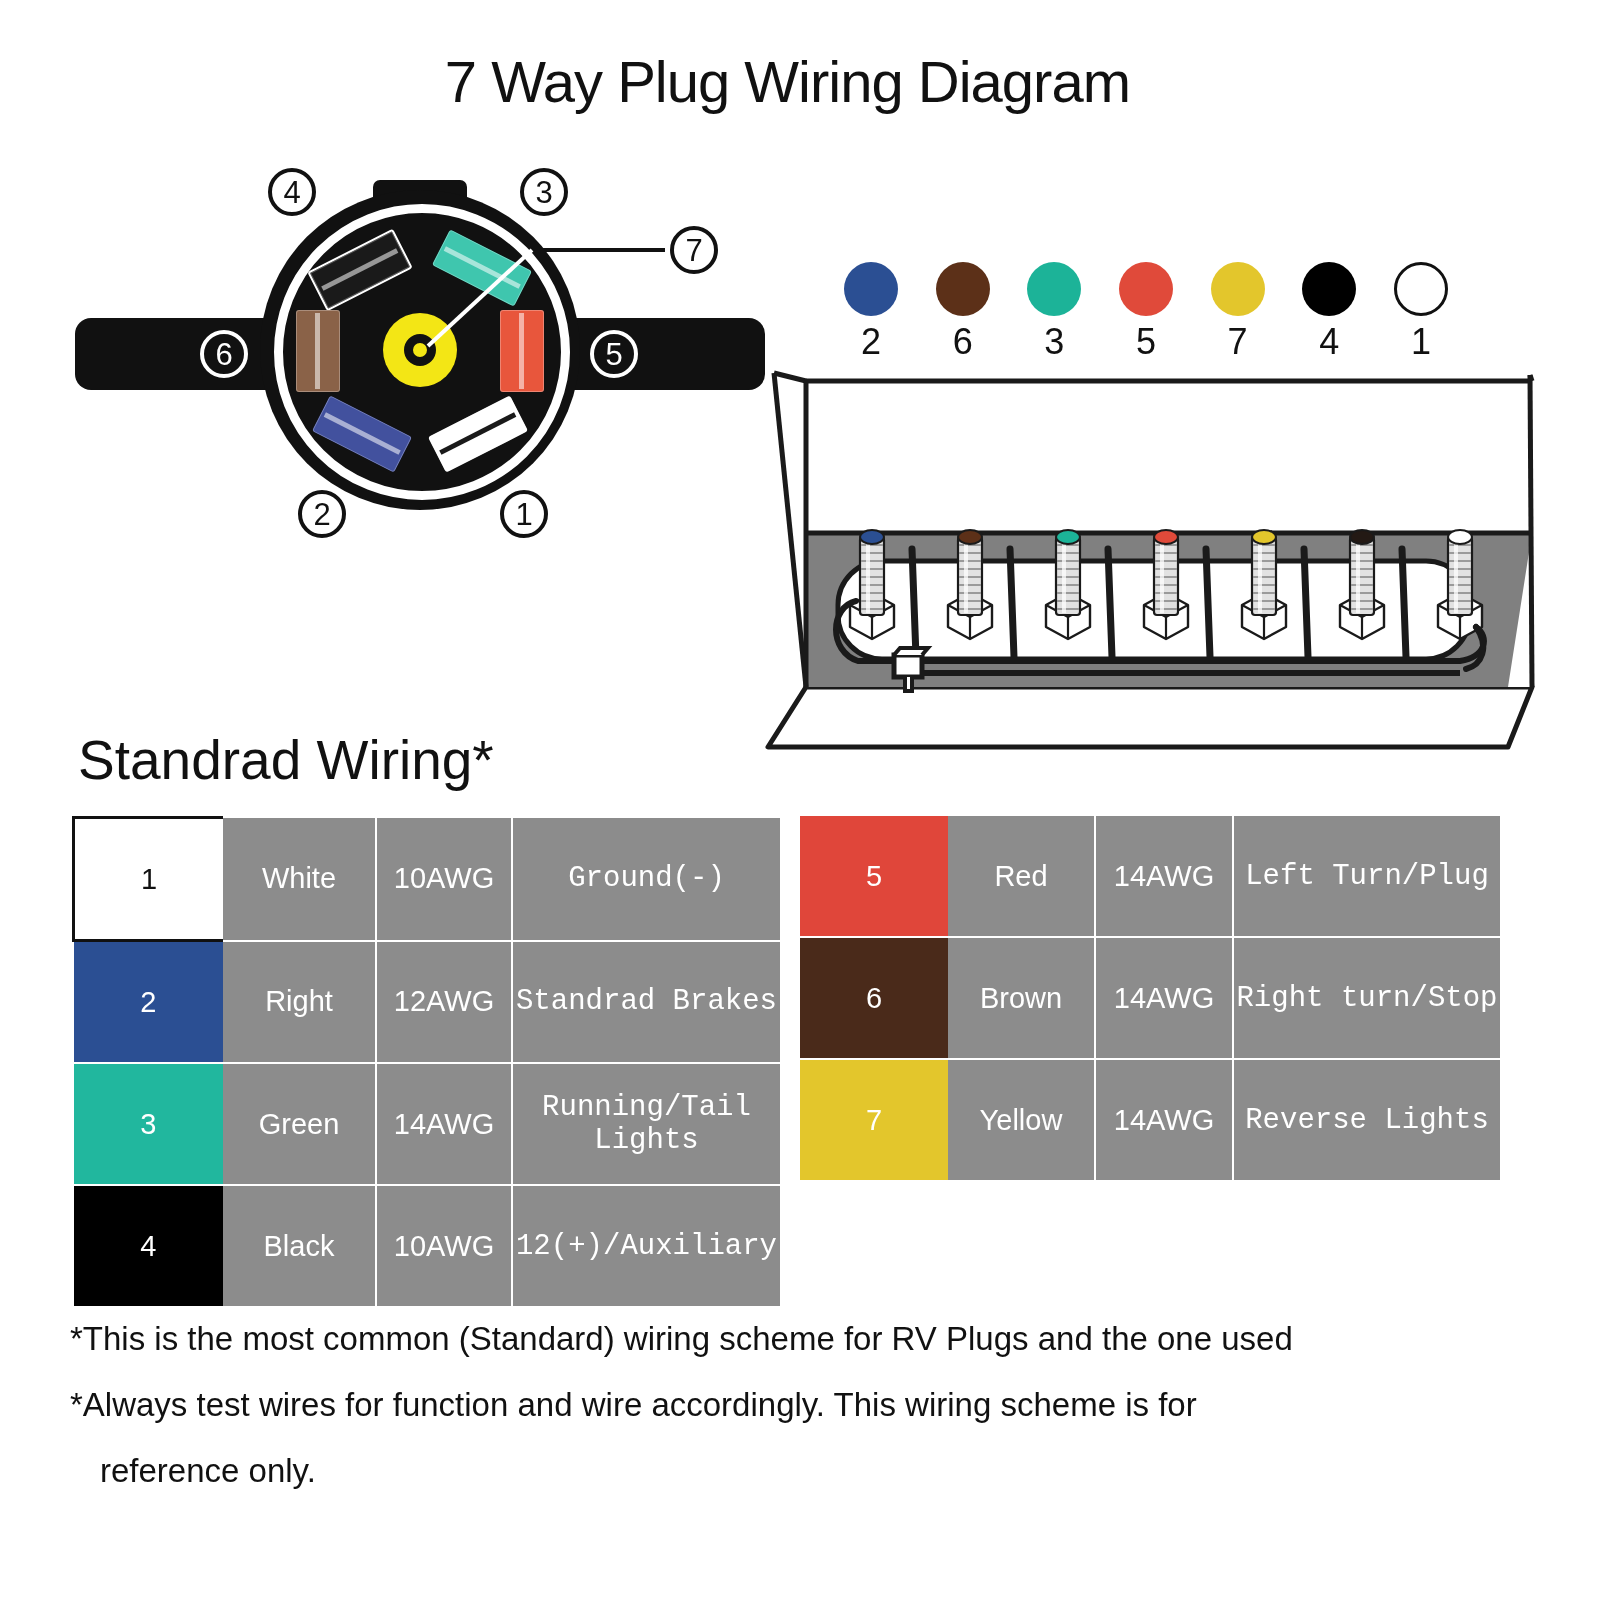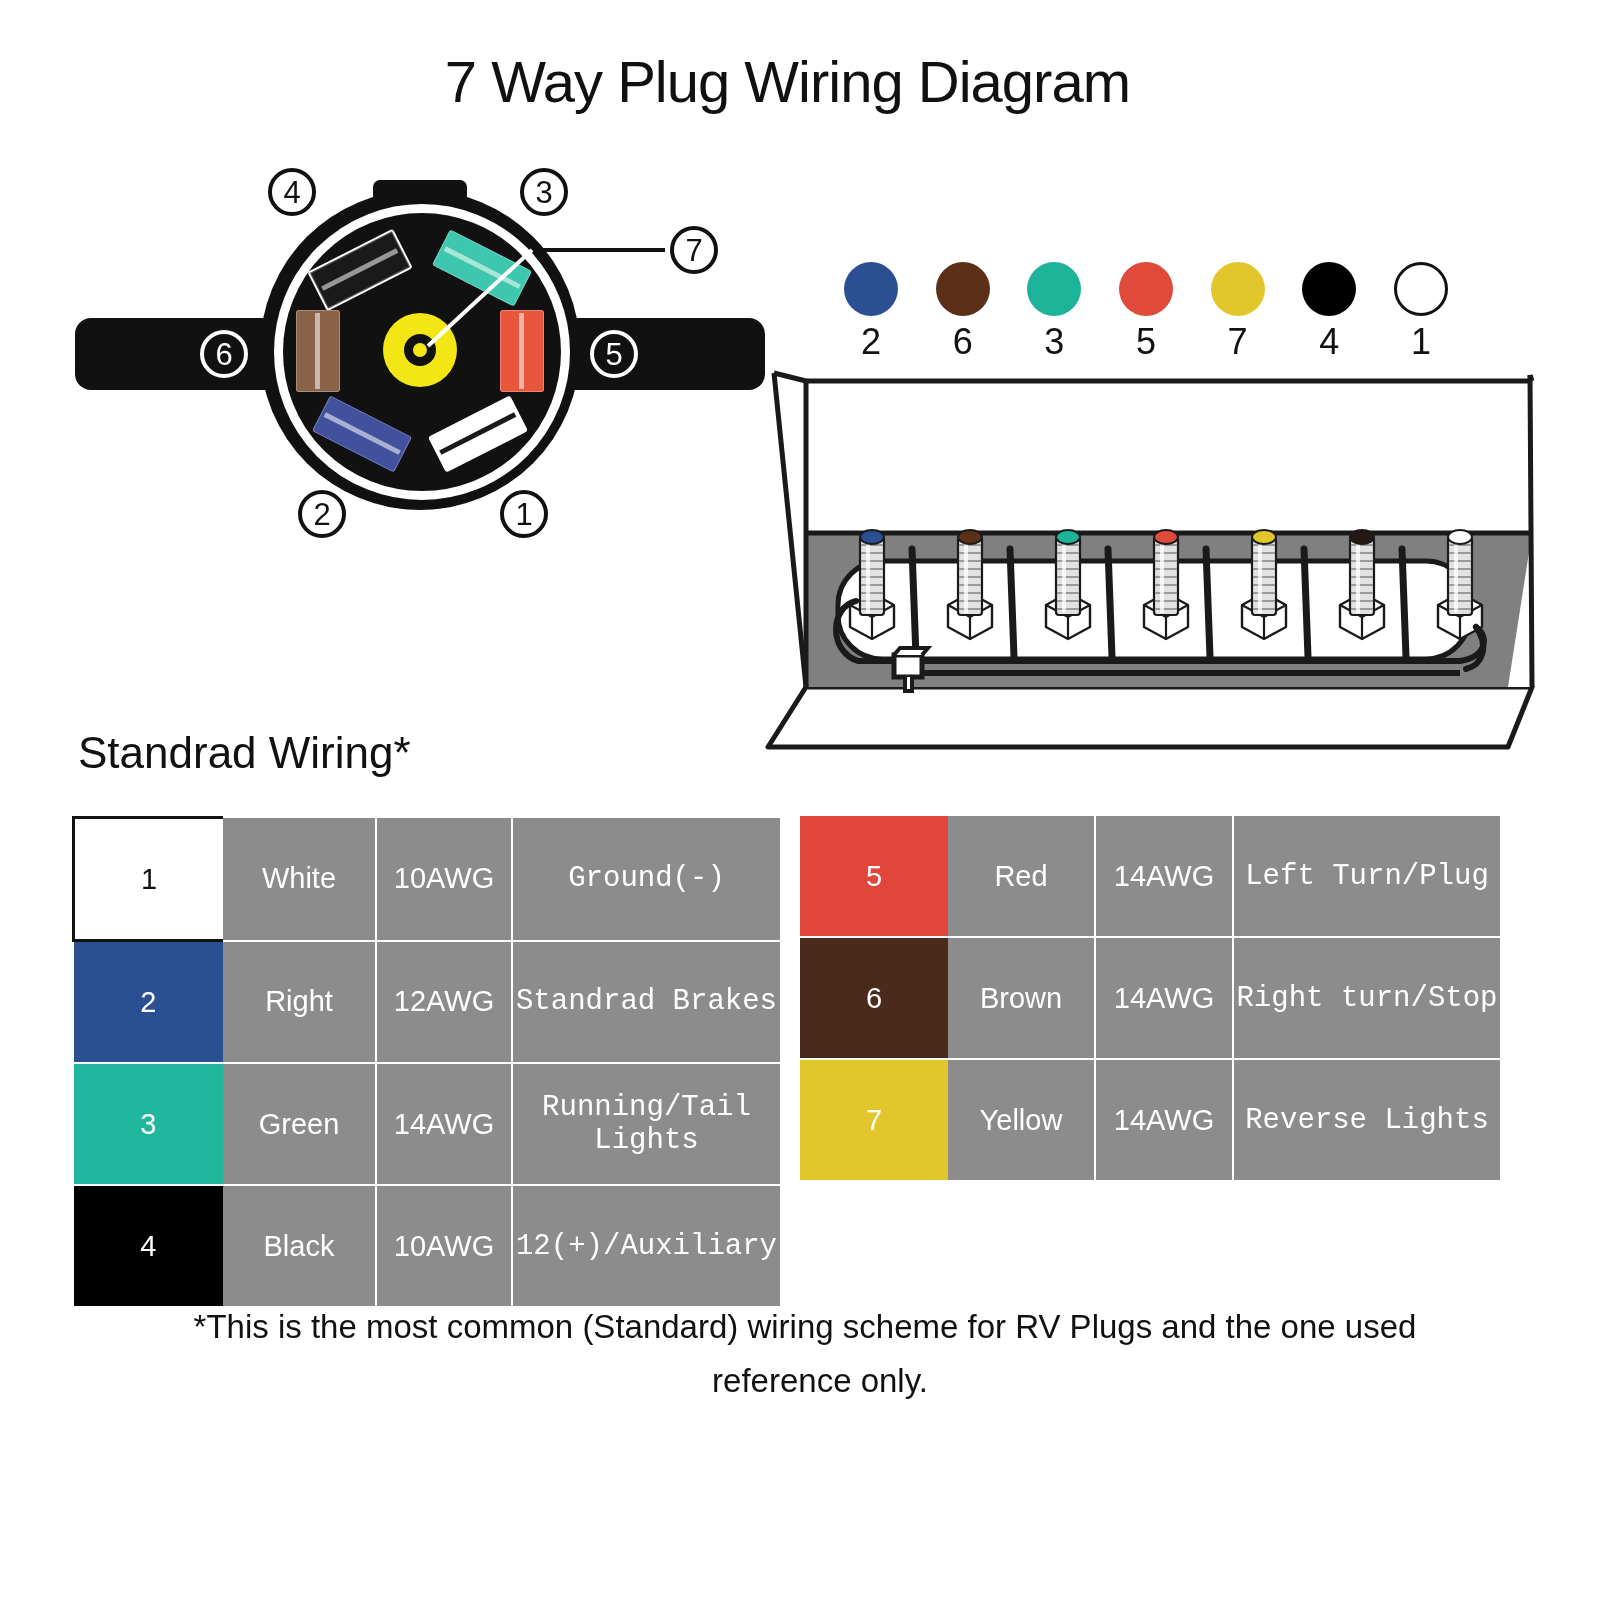--- a/index.html
+++ b/index.html
@@ -185,21 +185,21 @@
     width: 780px;
     height: 390px;
   }
   #junction-box svg { display: block; }
 
   
   #wiring-heading {
     position: absolute;
     left: 78px;
     top: 728px;
-    font-size: 44px;
+    font-size: 55px;
     color: #111111;
   }
 
   
   .wire-table {
     position: absolute;
     border-collapse: collapse;
     table-layout: fixed;
   }
   #table-left  { left: 72px;  top: 816px; width: 708px; }
@@ -230,21 +230,21 @@
   
   #footnotes {
     position: absolute;
     left: 70px;
     top: 1298px;
     width: 1470px;
     font-size: 33px;
     line-height: 50px;
     color: #111111;
   }
-  #footnotes p { margin: 4px 0 4px 0; text-align: center; }
+  #footnotes p { margin: 16px 0 4px 0; }
   #footnotes .indent { padding-left: 30px; }
 </style>
 </head>
 <body>
 
 <div id="page-title">7 Way Plug Wiring Diagram</div>
 
 <div id="plug-diagram">
 
   <div class="wing left"></div>
@@ -475,14 +475,15 @@
     <td class="cell-num" style="background:#E3C62C; color:#FFFFFF;">7</td>
     <td class="cell-color">Yellow</td>
     <td class="cell-awg">14AWG</td>
     <td class="cell-func">Reverse Lights</td>
   </tr>
 </tbody>
   </table>
 
 <div id="footnotes">
   <p>*This is the most common (Standard) wiring scheme for RV Plugs and the one used</p>
+  <p>*Always test wires for function and wire accordingly. This  wiring scheme is for</p>
   <p class="indent">reference only.</p>
 </div>
 
 </body></html>

